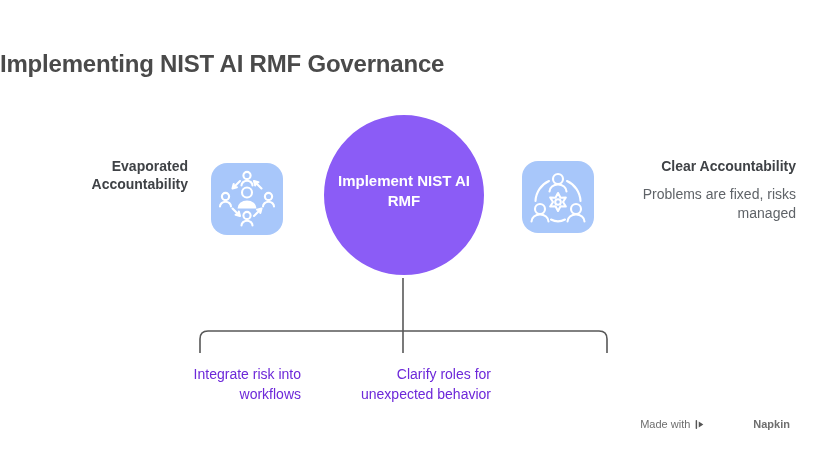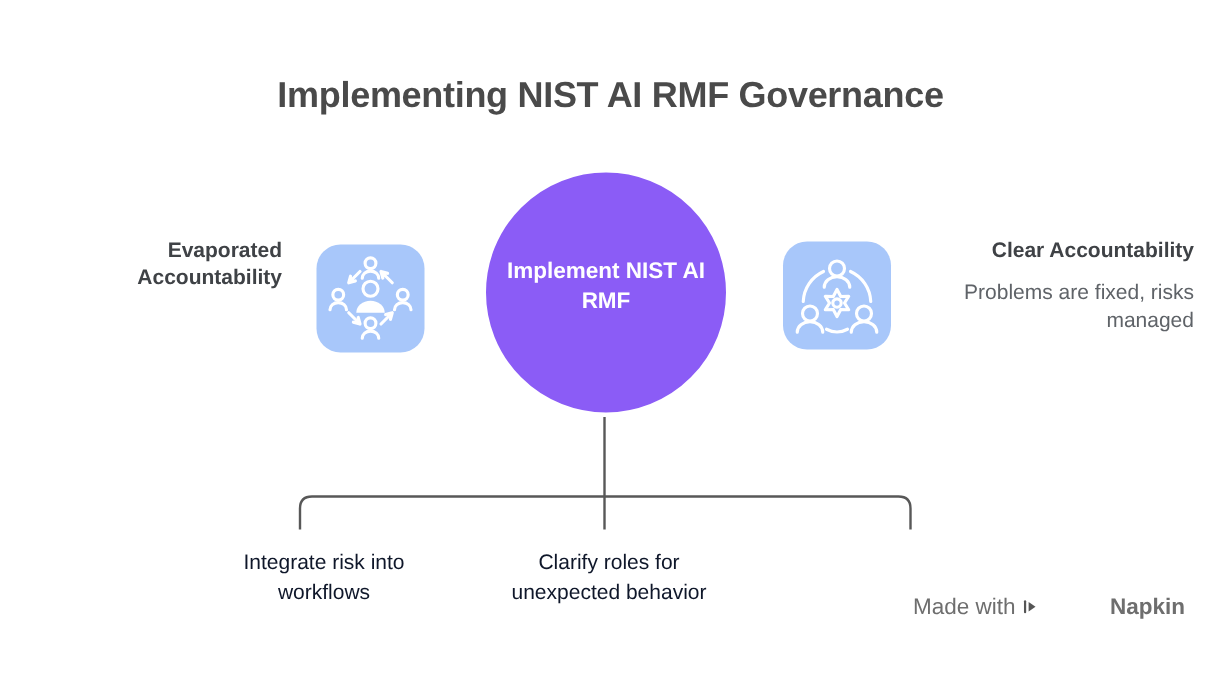--- a/index.html
+++ b/index.html
@@ -13,21 +13,21 @@
     width: 814px;
     height: 450px;
     background: #ffffff;
     overflow: hidden;
   }
   .title {
     position: absolute;
     top: 50px;
     left: 0;
     width: 814px;
-    text-align: center;
+    text-align: left;
     font-size: 24px;
     font-weight: 700;
     letter-spacing: -0.2px;
     color: #4a4a4a;
   }
   .side-text {
     position: absolute;
     font-size: 14px;
     line-height: 1.32;
   }
@@ -89,36 +89,36 @@
     position: absolute;
     left: 150px;
     top: 270px;
     width: 520px;
     height: 90px;
   }
   .branch-label {
     position: absolute;
     top: 364px;
     width: 170px;
-    text-align: center;
+    text-align: right;
     font-size: 14px;
     line-height: 1.45;
-    color: #0f172a;
+    color: #6d28d9;
   }
   .branch-label.b0 { left: 131px; }
   .branch-label.b1 { left: 321px; }
   .branch-label.b2 { left: 522px; }
   .footer {
     position: absolute;
-    top: 396px;
+    top: 418px;
     right: 24px;
     display: flex;
     align-items: center;
     gap: 4px;
-    font-size: 15px;
+    font-size: 11px;
     color: #6e6e6e;
   }
   .footer .brand { font-weight: 600; margin-left: 44px; }
   .footer svg { display: block; }
 </style>
 </head>
 <body>
 
 <div class="canvas">
 

